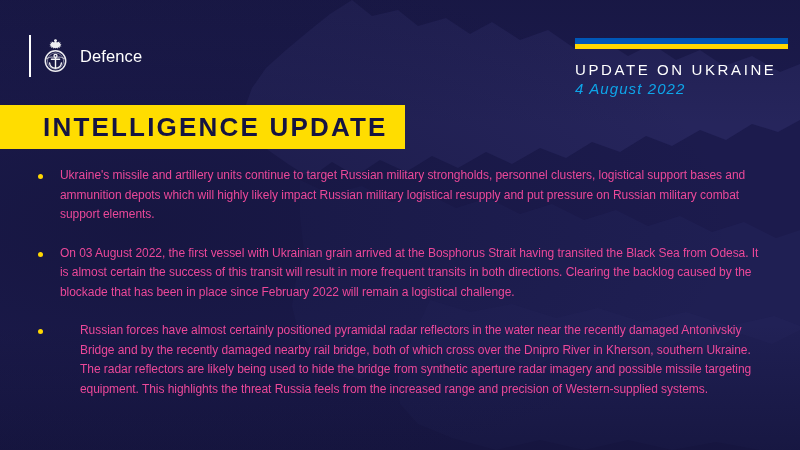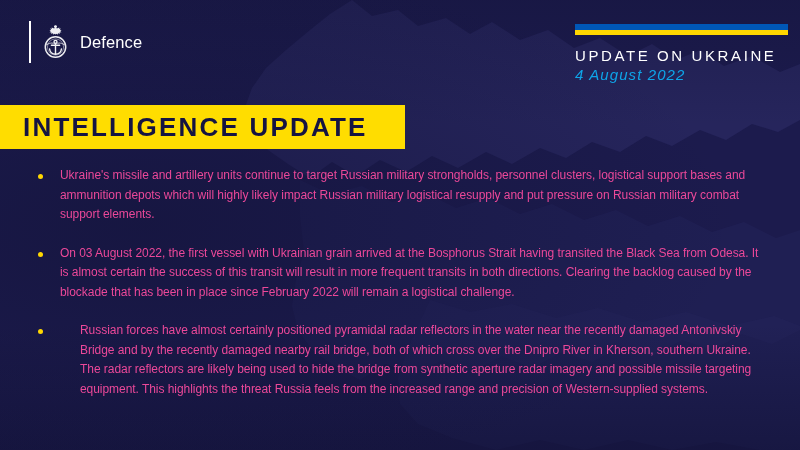--- a/index.html
+++ b/index.html
@@ -29,21 +29,21 @@
   .map-shape-2 { fill:#232259; }
   .vignette {
     position:absolute; inset:0; z-index:1; pointer-events:none;
     background:
       radial-gradient(120% 95% at 18% 50%, rgba(18,18,56,.55) 0%, rgba(18,18,56,0) 62%),
       linear-gradient(180deg, rgba(16,16,50,.30) 0%, rgba(16,16,50,0) 28%, rgba(16,16,50,0) 72%, rgba(14,14,46,.45) 100%);
   }
 
   
   #header {
-    position:absolute; top:0; left:0; right:0; height:100px;
+    position:absolute; top:14px; left:0; right:0; height:100px;
     z-index:3;
   }
 
   #brand {
     position:absolute; left:29px; top:21px;
     display:flex; align-items:center; gap:9px;
   }
   #brand-rule {
     width:2px; height:42px; background:#ffffff; flex:none;
   }
@@ -90,21 +90,21 @@
     width:405px; height:44px;
     background:#ffdd00;
     z-index:3;
     display:flex; align-items:center;
   }
   #banner-text {
     color:#151442;
     font-size:26px;
     font-weight:bold;
     letter-spacing:2.2px;
-    padding-left:23px;
+    padding-left:43px;
     white-space:nowrap;
   }
 
   
   #bullets {
     position:absolute; left:38px; top:166px;
     width:730px;
     z-index:3;
   }
   .bullet-row {

